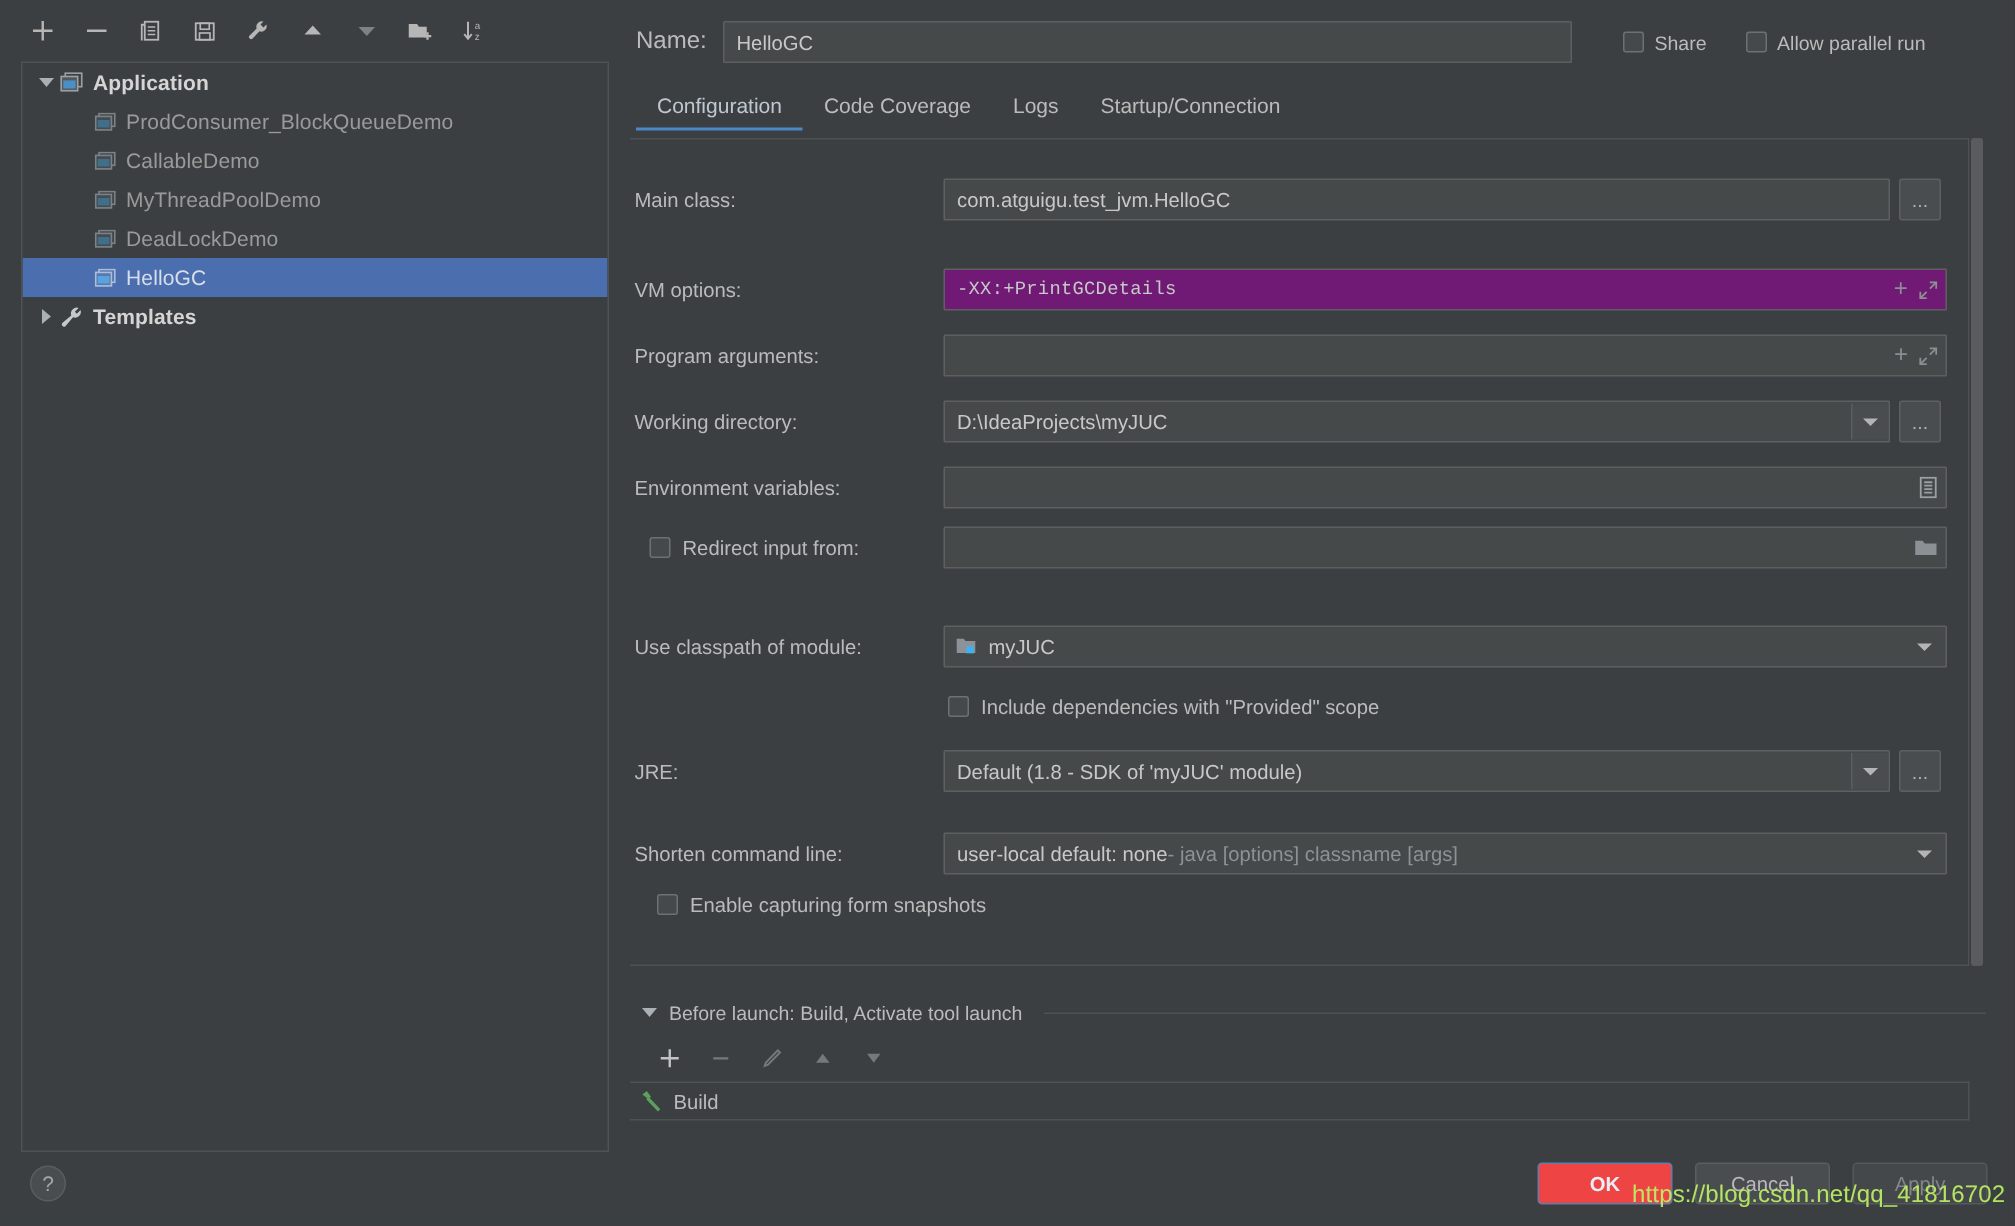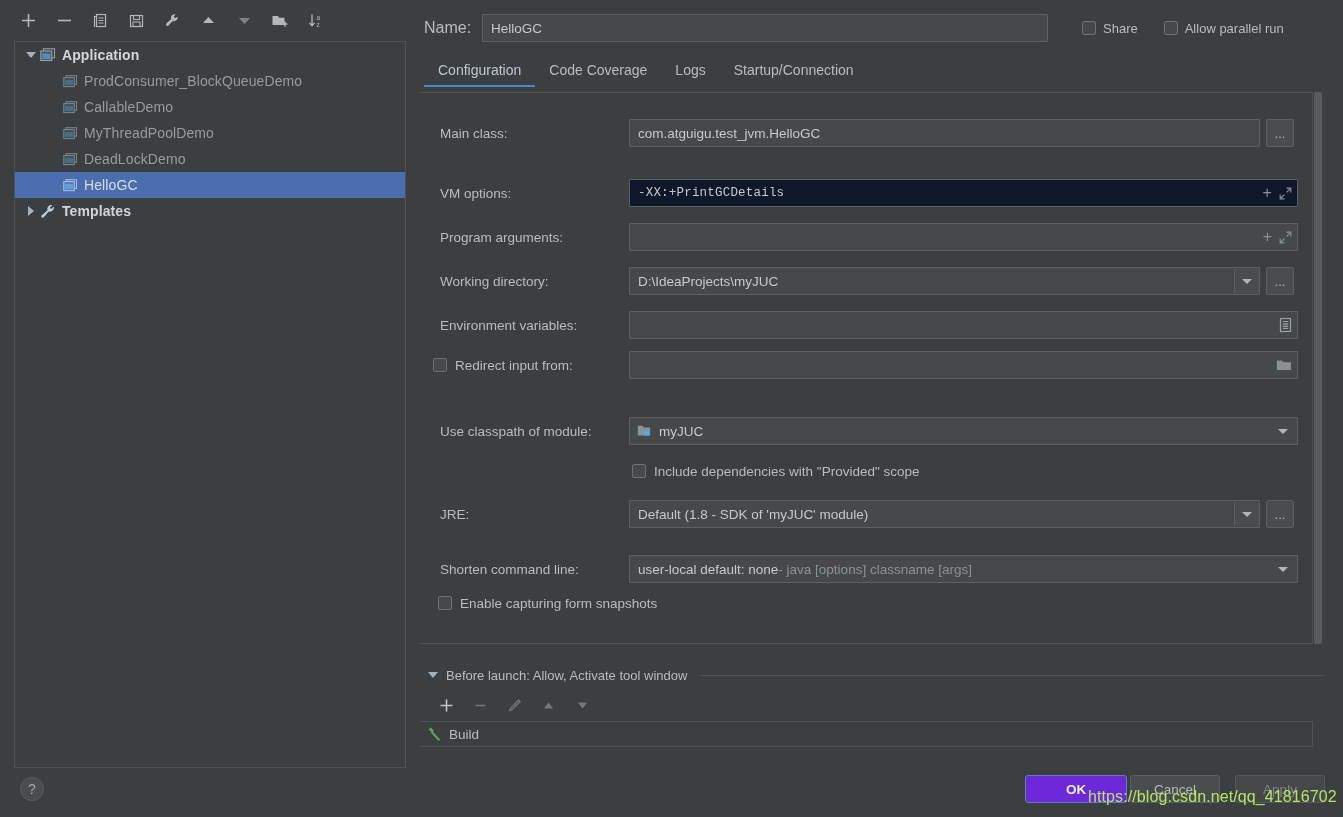--- a/index.html
+++ b/index.html
@@ -216,21 +216,21 @@
     left: 1px; top: 0px;
     width: 8px; height: 552px;
     background: #595b5d;
     border-radius: 2px;
   }
 
   .field-row {
     position: absolute;
     display: flex;
     align-items: center;
-    left: 20px;
+    left: 3px;
     height: 28px;
     justify-content: flex-end;
   }
   .field-label {
     font-size: 13.5px;
     color: #bbbbbb;
     white-space: nowrap;
   }
   .fld {
     position: absolute;
@@ -244,21 +244,21 @@
     color: #c8c8c8;
     font-size: 13.5px;
     border-radius: 1px;
     white-space: nowrap;
     overflow: hidden;
   }
   .fld.mono {
     font-family: "Liberation Mono", monospace;
     font-size: 12.5px;
     letter-spacing: 0.2px;
-    background: #0f172a;
+    background: #701a75;
     align-items: center;
   }
   .fld .dimmed { color: #8d9196; }
   .fld-btn {
     position: absolute;
     width: 28px; height: 28px;
     background: #4a4d4f;
     border: 1px solid #5e6060;
     box-sizing: border-box;
     display: flex;
@@ -370,22 +370,22 @@
     border-radius: 3px;
     display: flex;
     align-items: center;
     justify-content: center;
     font-size: 13.5px;
     box-sizing: border-box;
     cursor: default;
   }
   .btn-ok {
     left: 605px; top: 0px;
-    width: 102px;
-    background: #6d28d9;
+    width: 90px;
+    background: #ef4444;
     border: 1px solid #5b7fae;
     color: #e8eef5;
     font-weight: bold;
   }
   .btn-cancel {
     left: 710px; top: 0px;
     width: 90px;
     background: #4a4d4f;
     border: 1px solid #5b5e60;
     color: #b9b9b9;
@@ -717,21 +717,21 @@
       </div>
 
     </div>
 
     <div class="scrollbar-track">
       <div class="scrollbar-thumb"></div>
     </div>
 
     <div class="before-launch">
       <span class="bl-twisty"></span>
-      <span class="bl-text">Before launch: Allow, Activate tool window</span>
+      <span class="bl-text">Before launch: Build, Activate tool launch</span>
       <span class="bl-line"></span>
     </div>
 
     <div class="bl-toolbar">
       <span class="tb-icon">
         <svg width="15" height="15" viewBox="0 0 15 15">
             <path d="M7.5 1.5 L7.5 13.5 M1.5 7.5 L13.5 7.5" stroke="#c3c3c3" stroke-width="1.6"></path>
           </svg>
       </span>
       <span class="tb-icon">

